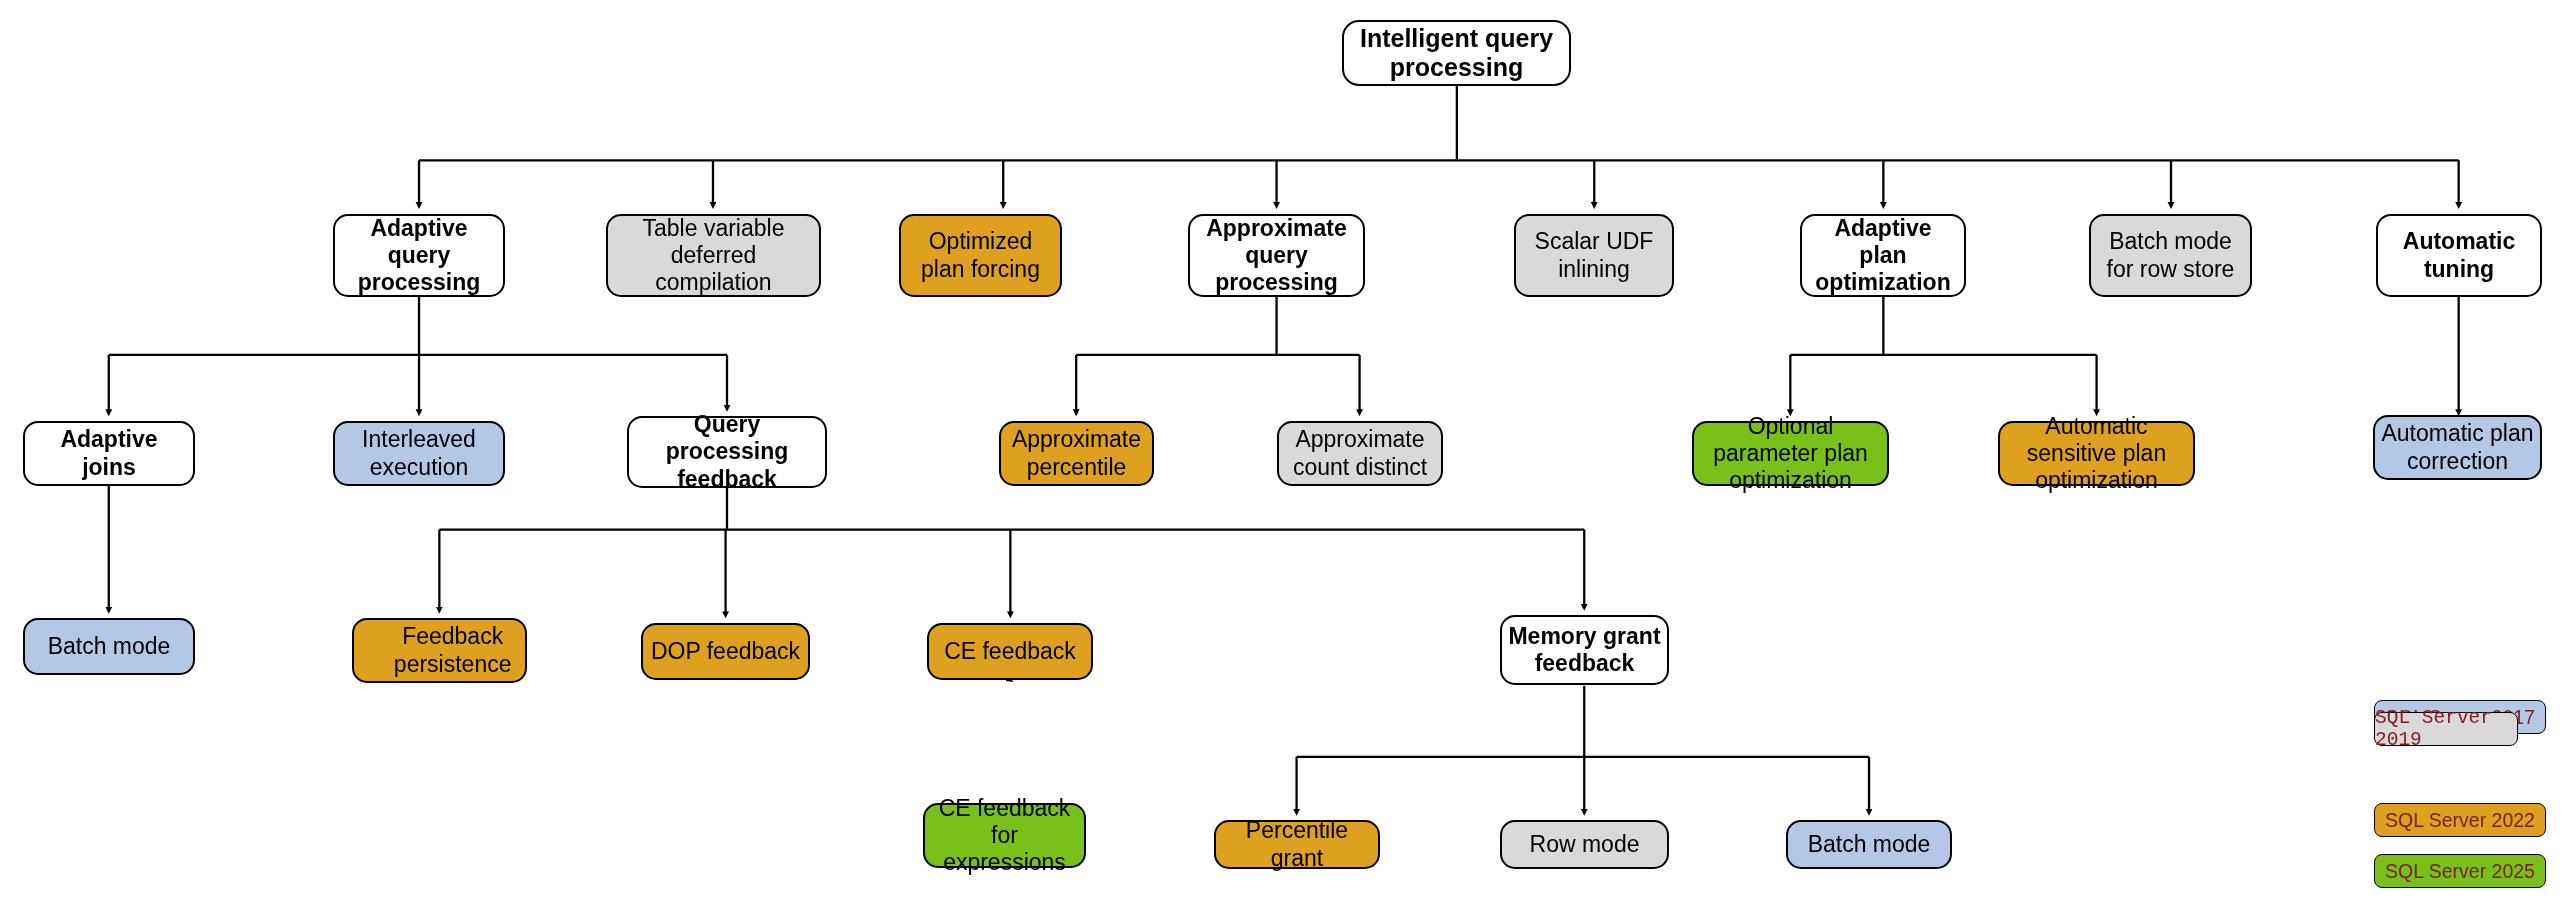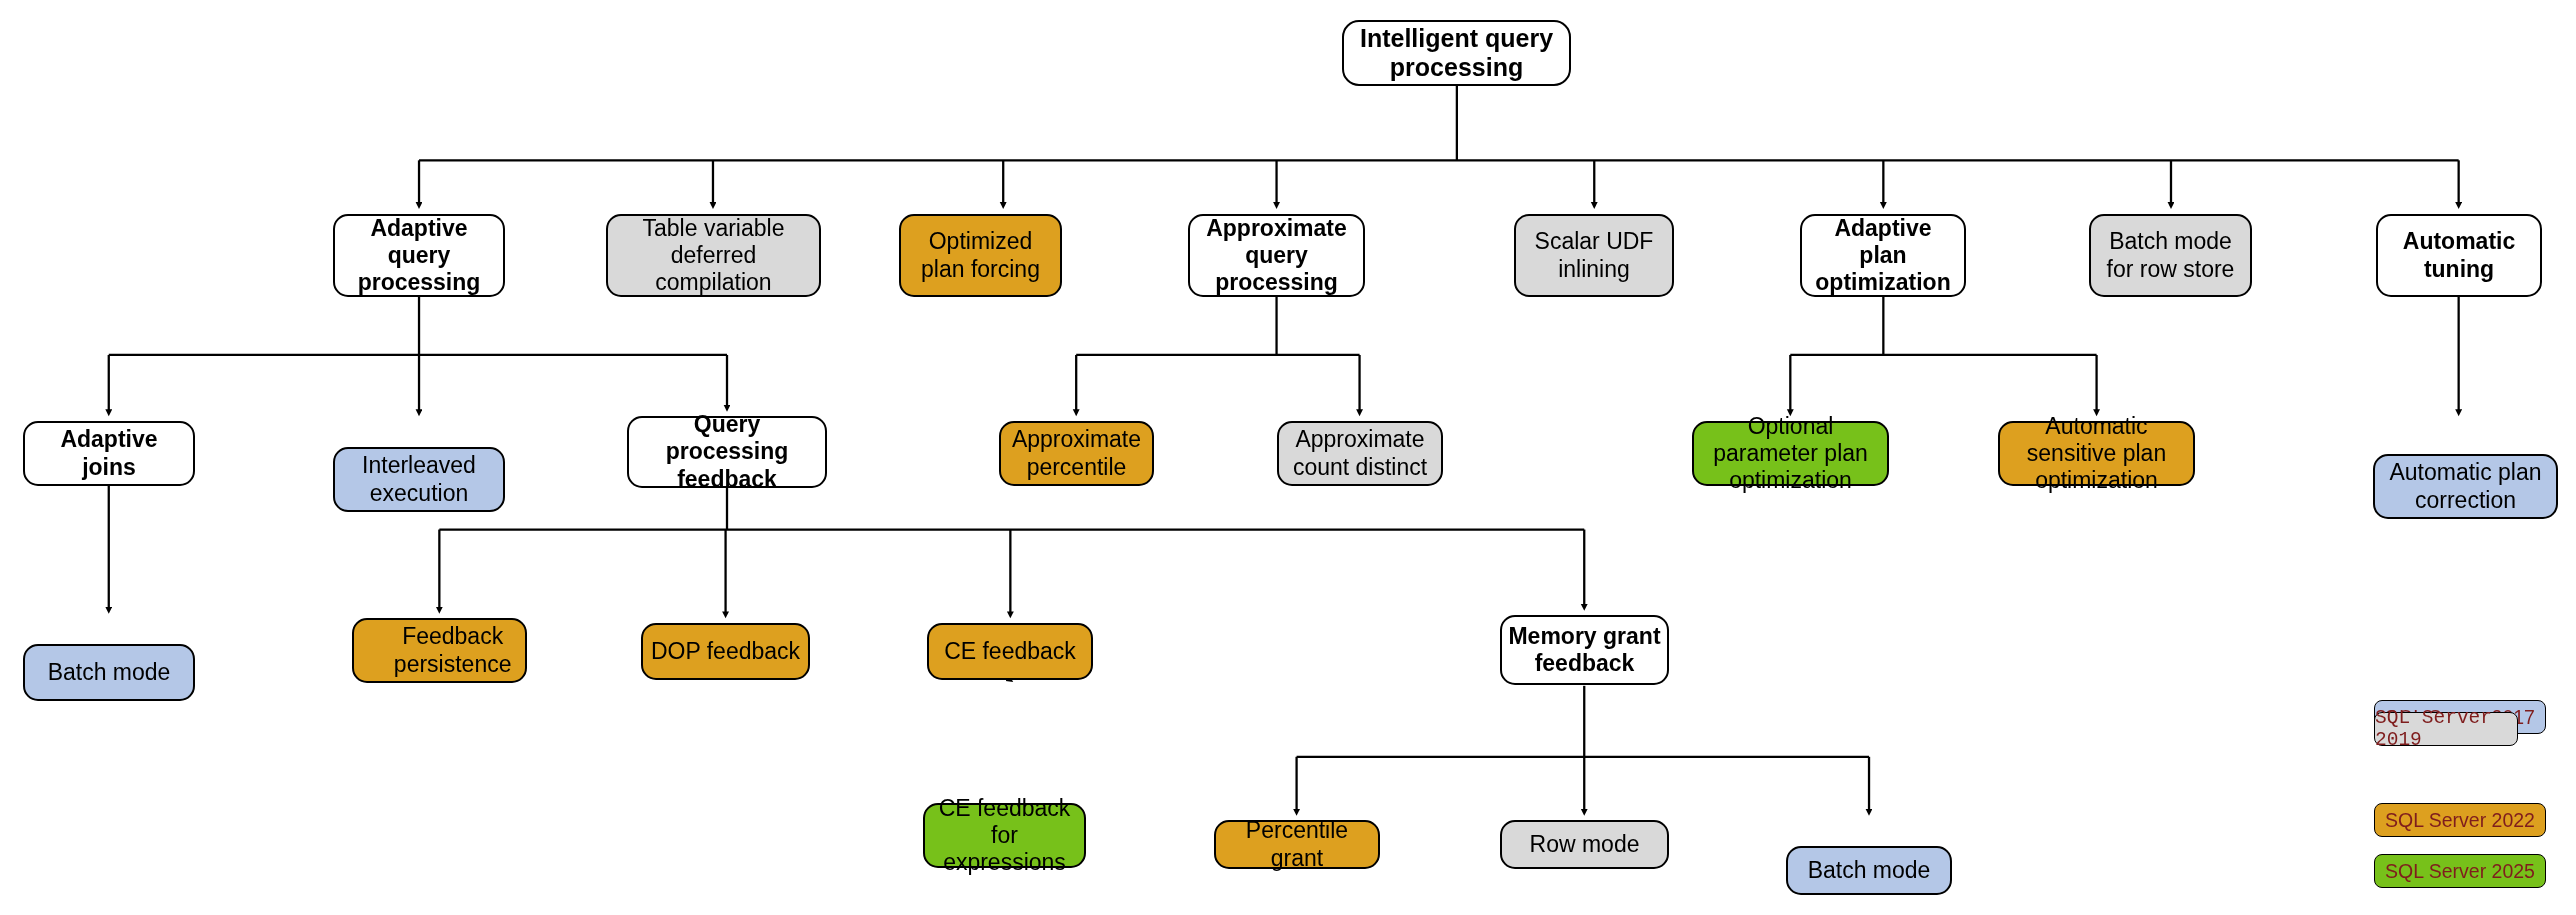--- a/index.html
+++ b/index.html
@@ -20,21 +20,21 @@
     text-align:center;
     color:#000000;
     line-height:1.18;
     padding:2.3px 5.7px;
     font-size:23px;
   }
   .node.root{font-weight:bold;font-size:25px;border-radius:17px;}
   .node.white{background:#ffffff;font-weight:bold;}
   .node.gray{background:#D9D9D9;font-weight:normal;}
   .node.amber{background:#DDA01F;font-weight:normal;}
-  .node.blue{background:#B4C7E7;font-weight:normal;margin-top:26px;}
+  .node.blue{background:#B4C7E7;font-weight:normal;}
   .node.green{background:#77C11A;font-weight:normal;}
 
   .legend{position:absolute;}
   .legend-item{
     position:absolute;
     box-sizing:border-box;
     border:1.7px solid #000000;
     border-radius:8px;
     display:flex;align-items:center;justify-content:center;
     font-size:19.5px;color:#7f1d1d;
@@ -103,21 +103,21 @@
       <div class="node white" style="left: 1800px; top: 214px; width: 166px; height: 83px;">Adaptive plan optimization</div>
       <div class="node gray" style="left: 2089px; top: 214px; width: 163px; height: 83px;">Batch mode for row store</div>
       <div class="node white" style="left: 2376px; top: 214px; width: 166px; height: 83px;">Automatic tuning</div>
       <div class="node white" style="left: 23px; top: 421px; width: 172px; height: 65px;">Adaptive joins</div>
       <div class="node blue" style="left: 333px; top: 421px; width: 172px; height: 65px;">Interleaved execution</div>
       <div class="node white" style="left: 627px; top: 416px; width: 200px; height: 72px;">Query processing feedback</div>
       <div class="node amber" style="left: 999px; top: 421px; width: 155px; height: 65px;">Approximate percentile</div>
       <div class="node gray" style="left: 1277px; top: 421px; width: 166px; height: 65px;">Approximate count distinct</div>
       <div class="node green" style="left: 1692px; top: 421px; width: 197px; height: 65px;">Optional parameter plan optimization</div>
       <div class="node amber" style="left: 1998px; top: 421px; width: 197px; height: 65px;">Automatic sensitive plan optimization</div>
-      <div class="node blue" style="left: 2373px; top: 428px; width: 185px; height: 65px;">Automatic plan correction</div>
+      <div class="node blue" style="left: 2373px; top: 415px; width: 169px; height: 65px;">Automatic plan correction</div>
       <div class="node blue" style="left: 23px; top: 618px; width: 172px; height: 57px;">Batch mode</div>
       <div class="node amber" style="left: 352px; top: 618px; width: 175px; height: 65px; padding-left: 32px;">Feedback persistence</div>
       <div class="node amber" style="left: 641px; top: 623px; width: 169px; height: 57px;">DOP feedback</div>
       <div class="node amber" style="left: 927px; top: 623px; width: 166px; height: 57px;">CE feedback</div>
       <div class="node white" style="left: 1500px; top: 615px; width: 169px; height: 70px;">Memory grant feedback</div>
       <div class="node green" style="left: 923px; top: 803px; width: 163px; height: 65px;">CE feedback for expressions</div>
       <div class="node amber" style="left: 1214px; top: 820px; width: 166px; height: 49px;">Percentile grant</div>
       <div class="node gray" style="left: 1500px; top: 820px; width: 169px; height: 49px;">Row mode</div>
       <div class="node blue" style="left: 1786px; top: 820px; width: 166px; height: 49px;">Batch mode</div>
     </div>

